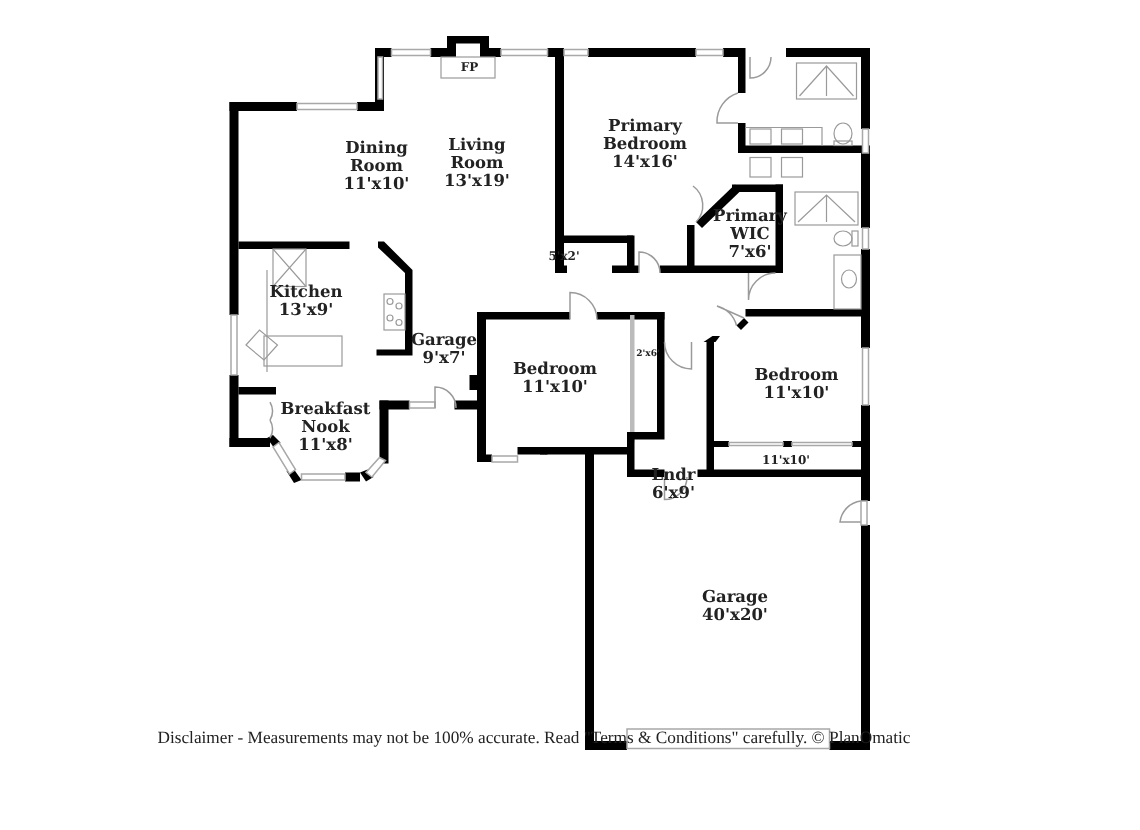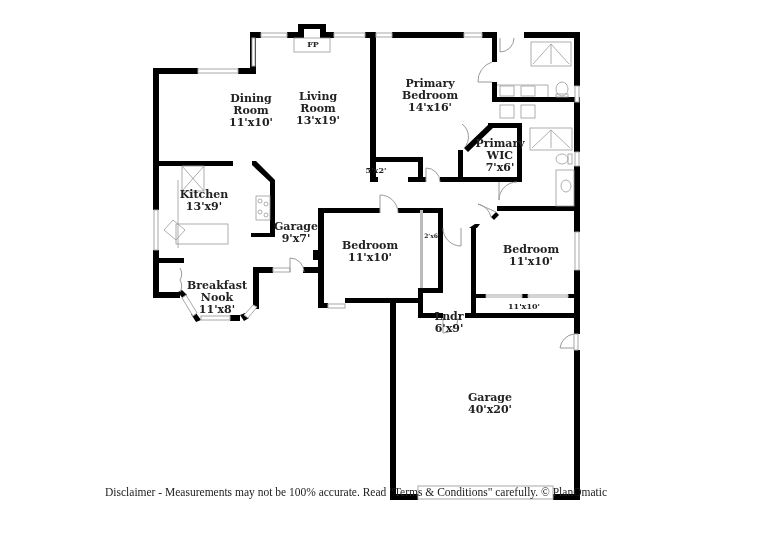--- a/index.html
+++ b/index.html
@@ -229,21 +229,21 @@
     <span class="dim">9'x7'</span>
   </div>
   <div class="lbl" style="left:370px; top:240px;">
     <span>Bedroom</span>
     <span class="dim">11'x10'</span>
   </div>
   <div class="lbl" style="left:531px; top:244px;">
     <span>Bedroom</span>
     <span class="dim">11'x10'</span>
   </div>
-  <div class="lbl" style="left:217px; top:267px;margin-top:13px;">
+  <div class="lbl" style="left:217px; top:267px;">
     <span>Breakfast</span><br>
     <span>Nook</span>
     <span class="dim">11'x8'</span>
   </div>
   <div class="lbl" style="left:449px; top:271px;margin-top:40px;">
     <span>Lndr</span>
     <span class="dim">6'x9'</span>
   </div>
   <div class="lbl" style="left:490px; top:392px;">
     <span>Garage</span>

